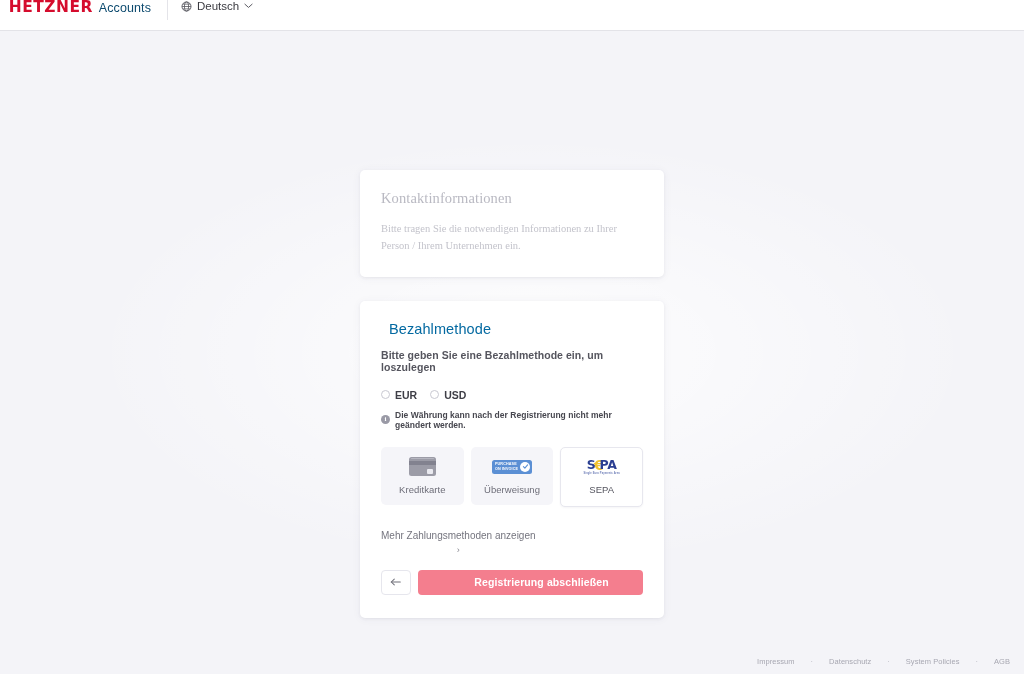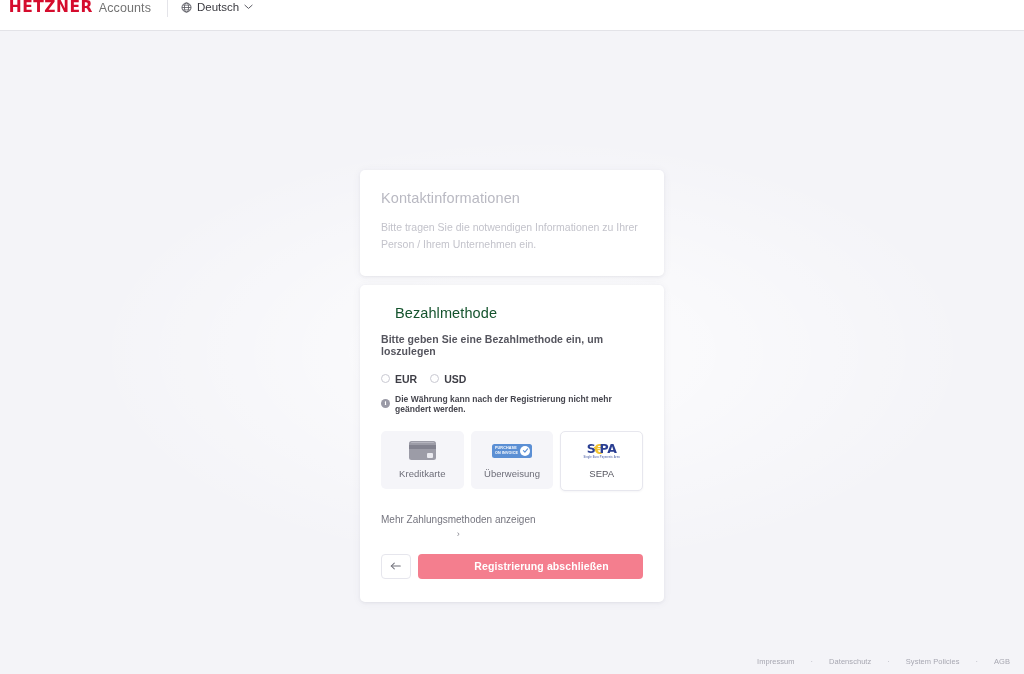--- a/index.html
+++ b/index.html
@@ -14,21 +14,21 @@
     -webkit-font-smoothing: antialiased;
     position: relative;
   }
 
   
   .topbar {
     height: 31px;
     background: #ffffff;
     border-bottom: 1px solid #e3e3e8;
     display: flex;
-    align-items: center;
+    align-items: flex-start;
     padding: 0 0 16px 10px;
     position: relative;
     z-index: 5;
   }
   .brand {
     display: flex;
     align-items: baseline;
     gap: 7px;
   }
   .logo-word {
@@ -36,21 +36,21 @@
     font-weight: 700;
     font-size: 15px;
     letter-spacing: 0.5px;
     color: #d50c2d;
     line-height: 1;
     display: inline-block;
     transform: scaleX(1.03);
   }
   .brand-sub {
     font-size: 12.5px;
-    color: #737373;
+    color: #0c4a6e;
     font-weight: 400;
     letter-spacing: 0.1px;
   }
   .topbar-divider {
     width: 1px;
     height: 20px;
     background: #e4e4e9;
     margin: 0 13px 0 16px;
   }
   .lang-select {
@@ -88,45 +88,46 @@
     width: 304px;
   }
 
   .card {
     background: #ffffff;
     border-radius: 5px;
     box-shadow: 0 1px 3px rgba(60,60,90,0.07), 0 1px 10px rgba(60,60,90,0.05);
   }
   .card-contact {
     padding: 20px 21px 22px 21px;
-    margin-bottom: 9px;
+    margin-bottom: 24px;
+    font-family: Liberation Serif, serif;
   }
   .card-contact h2 {
     margin: 0 0 13px 0;
     font-size: 14.5px;
     font-weight: 400;
     color: #b9b9c2;
     letter-spacing: 0.1px;
   }
   .card-contact p {
     margin: 0;
     font-size: 10.5px;
     line-height: 1.65;
     color: #c3c3cb;
     font-weight: 400;
   }
 
   .card-payment {
     padding: 20px 21px 23px 21px;
   }
   .card-payment h2 {
-    margin: 0 0 12px 14px;
+    margin: 0 0 12px 8px;
     font-size: 14.5px;
     font-weight: 400;
-    color: #14532d;
+    color: #0369a1;
     letter-spacing: 0.1px;
   }
   .pay-sub {
     margin: 0 0 16px 0;
     font-size: 10.5px;
     color: #55555e;
     font-weight: 700;
     letter-spacing: 0.05px;
   }
 

